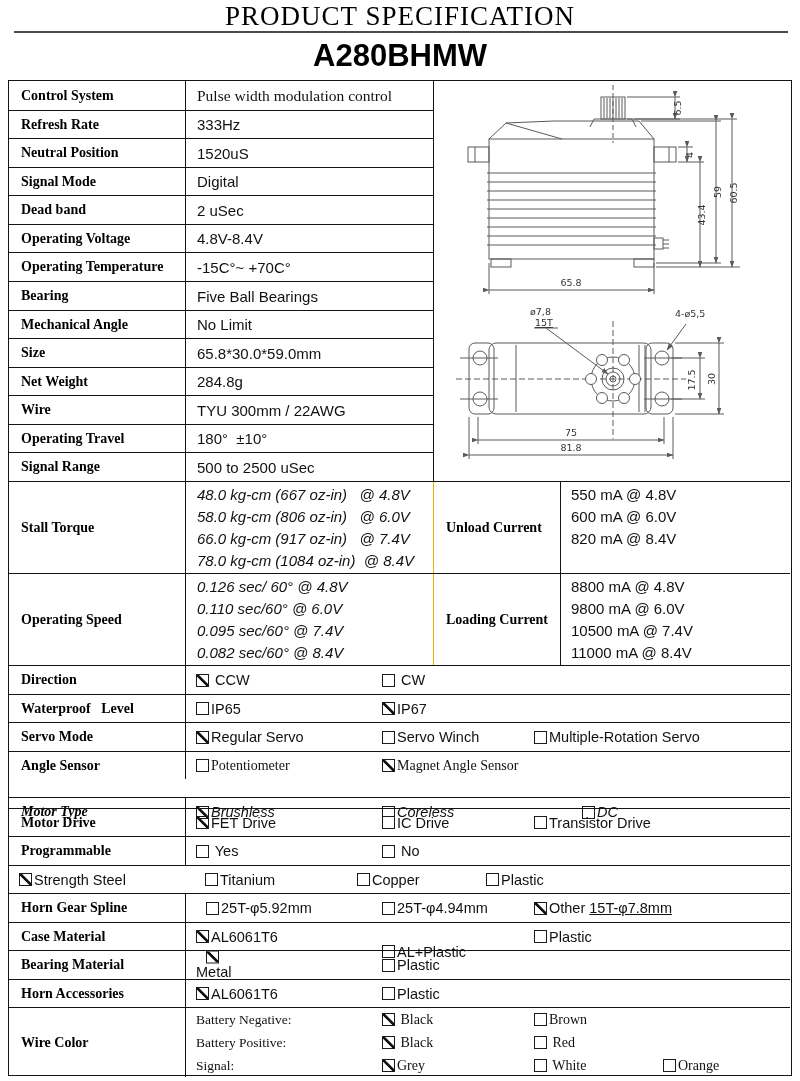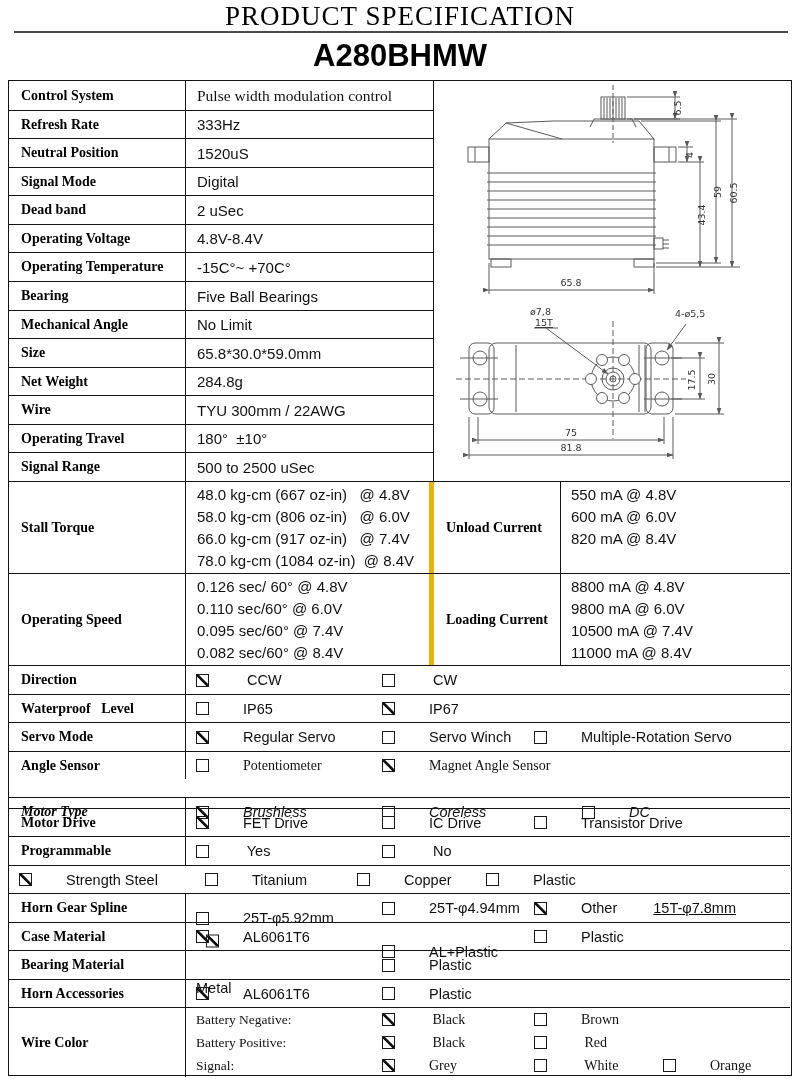--- a/index.html
+++ b/index.html
@@ -14,28 +14,28 @@
   .row{position:absolute;left:0;width:781px;display:flex;box-sizing:border-box;}
   .row.bt{border-top:1px solid #141414;}
   .row.narrow{width:425px;}
   .lbl{width:177px;flex:none;border-right:1px solid #141414;display:flex;align-items:center;
        padding-left:12px;box-sizing:border-box;white-space:pre;
        font-family:"Liberation Serif",serif;font-weight:bold;font-size:14px;color:#000;}
   .val{flex:1;display:flex;align-items:center;padding-left:11px;font-size:15px;white-space:pre;box-sizing:border-box;}
   .val.sf,.opt.sf,.wp{font-family:"Liberation Serif",serif;}
   .val.sf{font-size:15.5px;}
   .lines{flex:none;box-sizing:border-box;padding-top:2px;}
-  .lines.lw{width:248px;border-right:5px solid #eab308;}
+  .lines.lw{width:248px;border-right:1px solid #eab308;font-style:italic;}
   .rl{width:127px;}
   .rlines{flex:1;}
   .ln{height:22px;line-height:22px;padding-left:11px;font-size:15px;white-space:pre;}
   .rlines .ln{padding-left:10px;}
   .optc{flex:1;position:relative;}
   .opt{position:absolute;top:50%;transform:translateY(-50%);display:flex;align-items:center;
-       font-size:14.5px;white-space:pre;gap:32px;}
+       font-size:14.5px;white-space:pre;}
   .opt.sf{font-size:14px;}
   .cb{width:11px;height:11px;border:1.4px solid #1a1a1a;display:inline-block;margin-right:2px;flex:none;background:#fff;}
   .cb.on{background:linear-gradient(45deg,transparent 40%,#111 45%,#111 57%,transparent 62%);}
   .ot{white-space:pre;}
   .u{text-decoration:underline;}
   .wl{position:absolute;left:0;right:0;}
   .wp{position:absolute;left:10px;top:50%;transform:translateY(-50%);font-size:13.5px;}
   .drawcell{position:absolute;left:424px;top:0;width:357px;height:400px;border-left:1px solid #141414;box-sizing:border-box;background:#fff;}
 </style>
 </head>
@@ -275,21 +275,21 @@
         <div class="optc">
           <span class="opt" style="left: 10px;"><span class="cb on"></span><span class="ot">Strength Steel</span></span>
           <span class="opt" style="left: 196px;"><span class="cb"></span><span class="ot">Titanium</span></span>
           <span class="opt" style="left: 348px;"><span class="cb"></span><span class="ot">Copper</span></span>
           <span class="opt" style="left: 477px;"><span class="cb"></span><span class="ot">Plastic</span></span>
         </div>
       </div>
       <div class="row bt" style="top: 812px; height: 29px;">
         <div class="lbl">Horn Gear Spline</div>
         <div class="optc">
-          <span class="opt" style="left: 10px; margin-top: 10px;"><span class="cb"></span><span class="ot">25T-φ5.92mm</span></span>
+          <span class="opt" style="left: 20px;"><span class="cb"></span><span class="ot">25T-φ5.92mm</span></span>
           <span class="opt" style="left: 196px;"><span class="cb"></span><span class="ot">25T-φ4.94mm</span></span>
           <span class="opt" style="left: 348px;"><span class="cb on"></span><span class="ot">Other </span><span class="ot u">15T-φ7.8mm</span></span>
         </div>
       </div>
       <div class="row bt" style="top: 841px; height: 28px;">
         <div class="lbl">Case Material</div>
         <div class="optc">
           <span class="opt" style="left: 10px;"><span class="cb on"></span><span class="ot">AL6061T6</span></span>
           <span class="opt" style="left: 196px; margin-top: 15px;"><span class="cb"></span><span class="ot">AL+Plastic</span></span>
           <span class="opt" style="left: 348px;"><span class="cb"></span><span class="ot">Plastic</span></span>

